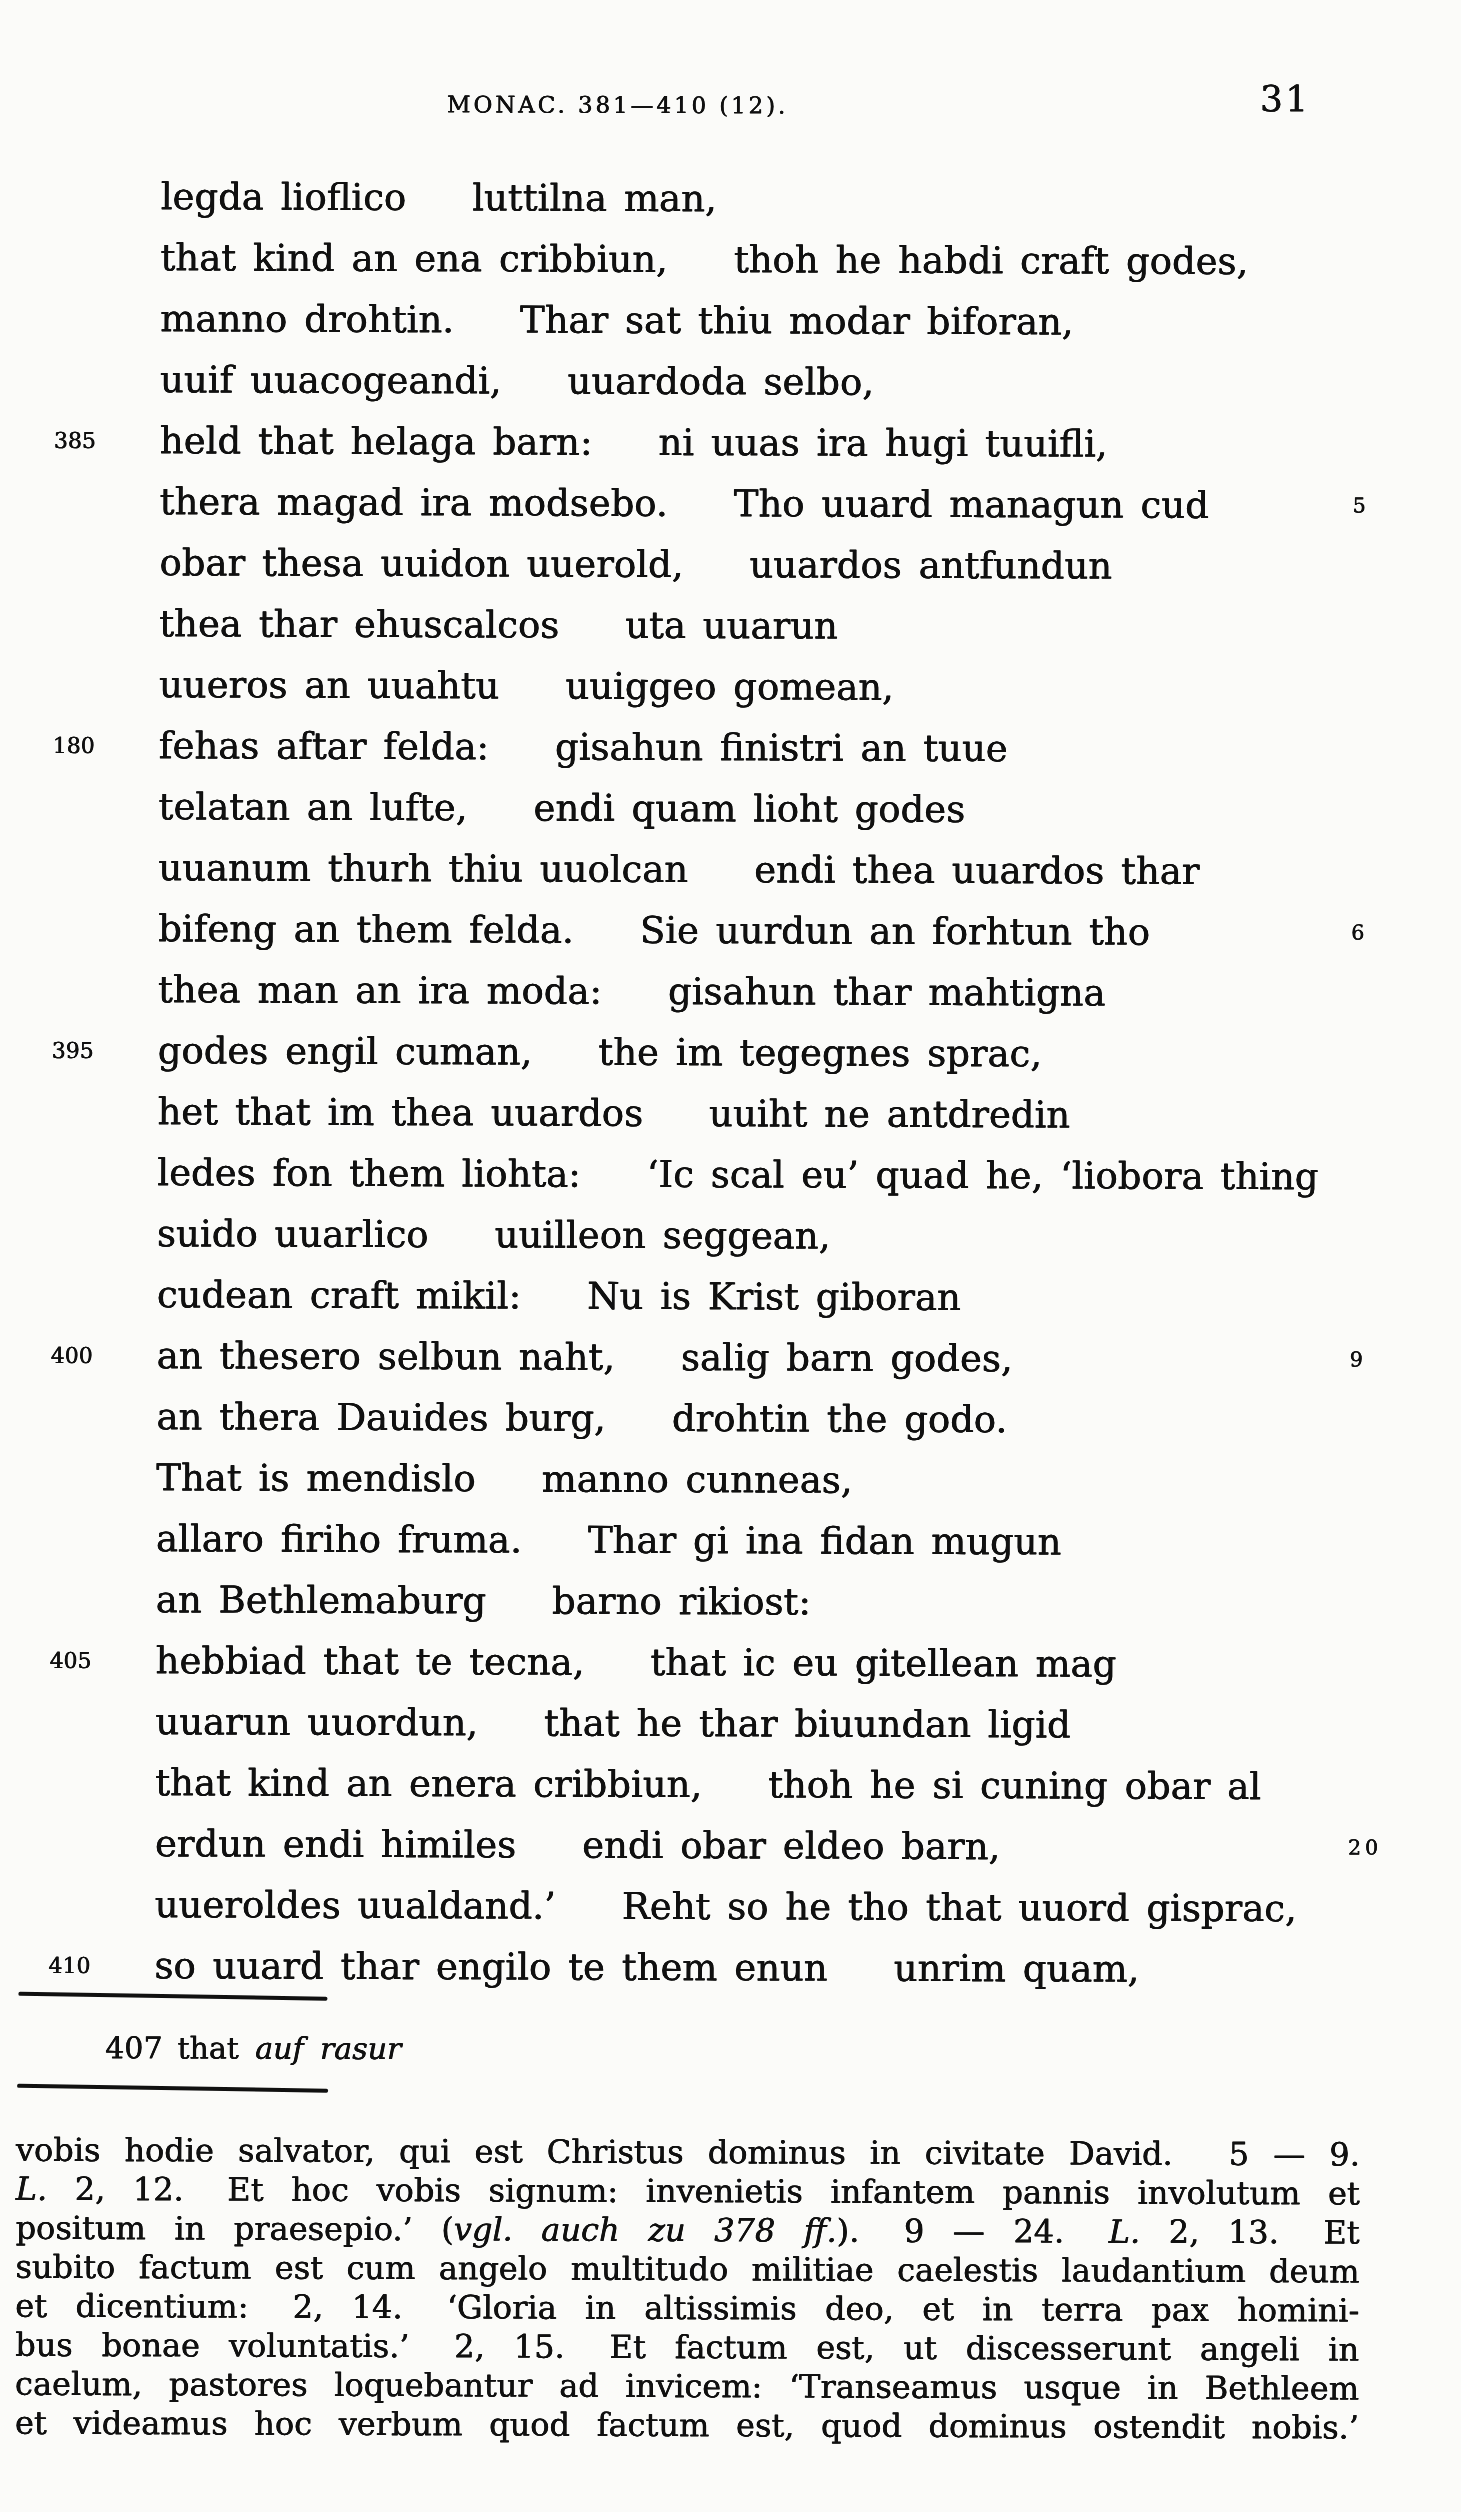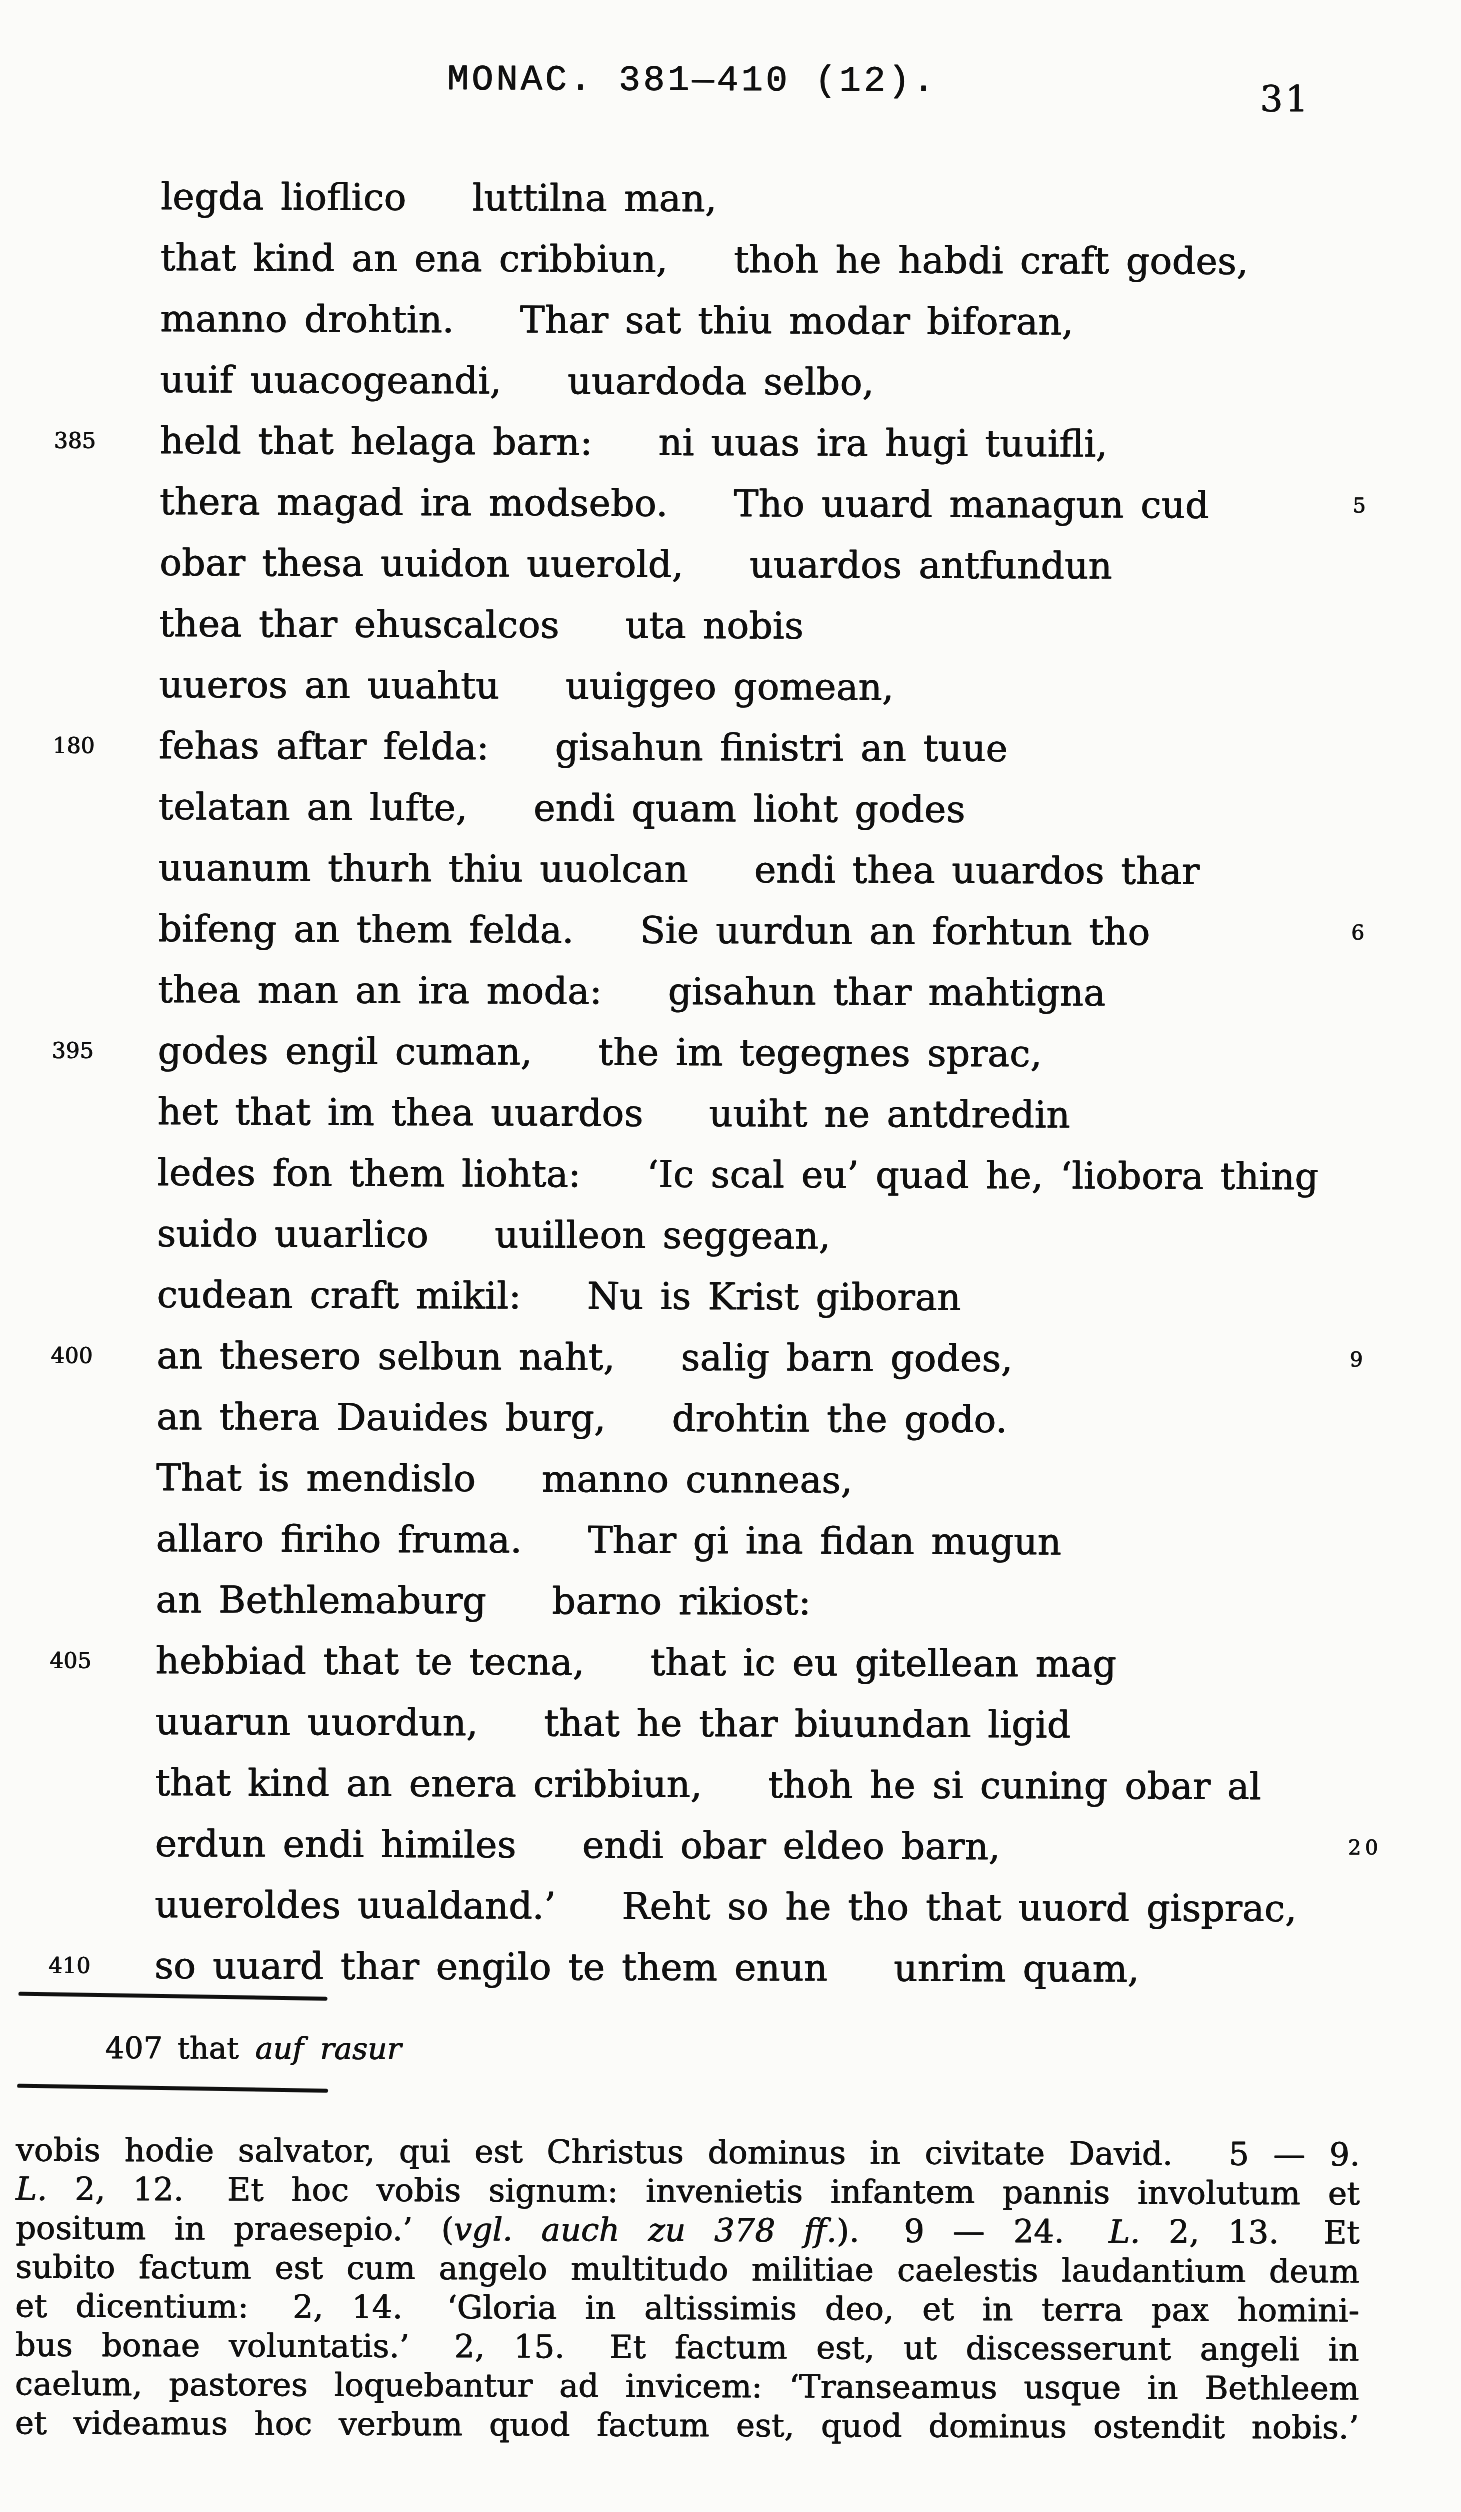--- a/index.html
+++ b/index.html
@@ -7,22 +7,22 @@
   .page {
     position:relative; width:1462px; height:2512px;
     background:var(--paper); color:var(--ink);
     font-family:"DejaVu Serif", serif;
     overflow:hidden;
     text-shadow:0.3px 0 0 currentColor, -0.2px 0 0 currentColor;
   }
   .tilt { position:absolute; inset:0; transform:rotate(0.2deg); transform-origin:69px 114px; }
 
   .running-title {
-    position:absolute; left:447px; top:61px; line-height:1;
-    font-size:36px; letter-spacing:2.9px; white-space:pre;font-family:Liberation Mono, monospace;
+    position:absolute; left:447px; top:92px; line-height:1;
+    font-size:23px; letter-spacing:2.9px; white-space:pre;
   }
   .page-number {
     position:absolute; left:1260px; top:77px; line-height:1;
     font-size:36px; letter-spacing:2.3px;
   }
 
   .verse { position:absolute; top:166px; left:0; width:1462px; }
   .vline {
     position:relative; height:61px; line-height:61px;
     padding-left:161px; font-size:37px; word-spacing:5.1px; white-space:nowrap;
@@ -96,21 +96,21 @@
           <span class="vnum"></span><span class="ha">thera magad ira modsebo.</span><span class="caesura"></span><span class="hb">Tho uuard managun cud</span>
           <span class="vmargin">5</span>
         </div>
 
         <div class="vline">
           <span class="vnum"></span><span class="ha">obar thesa uuidon uuerold,</span><span class="caesura"></span><span class="hb">uuardos antfundun</span>
           <span class="vmargin"></span>
         </div>
 
         <div class="vline">
-          <span class="vnum"></span><span class="ha">thea thar ehuscalcos</span><span class="caesura"></span><span class="hb">uta nobis</span>
+          <span class="vnum"></span><span class="ha">thea thar ehuscalcos</span><span class="caesura"></span><span class="hb">uta uuarun</span>
           <span class="vmargin"></span>
         </div>
 
         <div class="vline">
           <span class="vnum"></span><span class="ha">uueros an uuahtu</span><span class="caesura"></span><span class="hb">uuiggeo gomean,</span>
           <span class="vmargin"></span>
         </div>
 
         <div class="vline">
           <span class="vnum">180</span><span class="ha">fehas aftar felda:</span><span class="caesura"></span><span class="hb">gisahun finistri an tuue</span>

